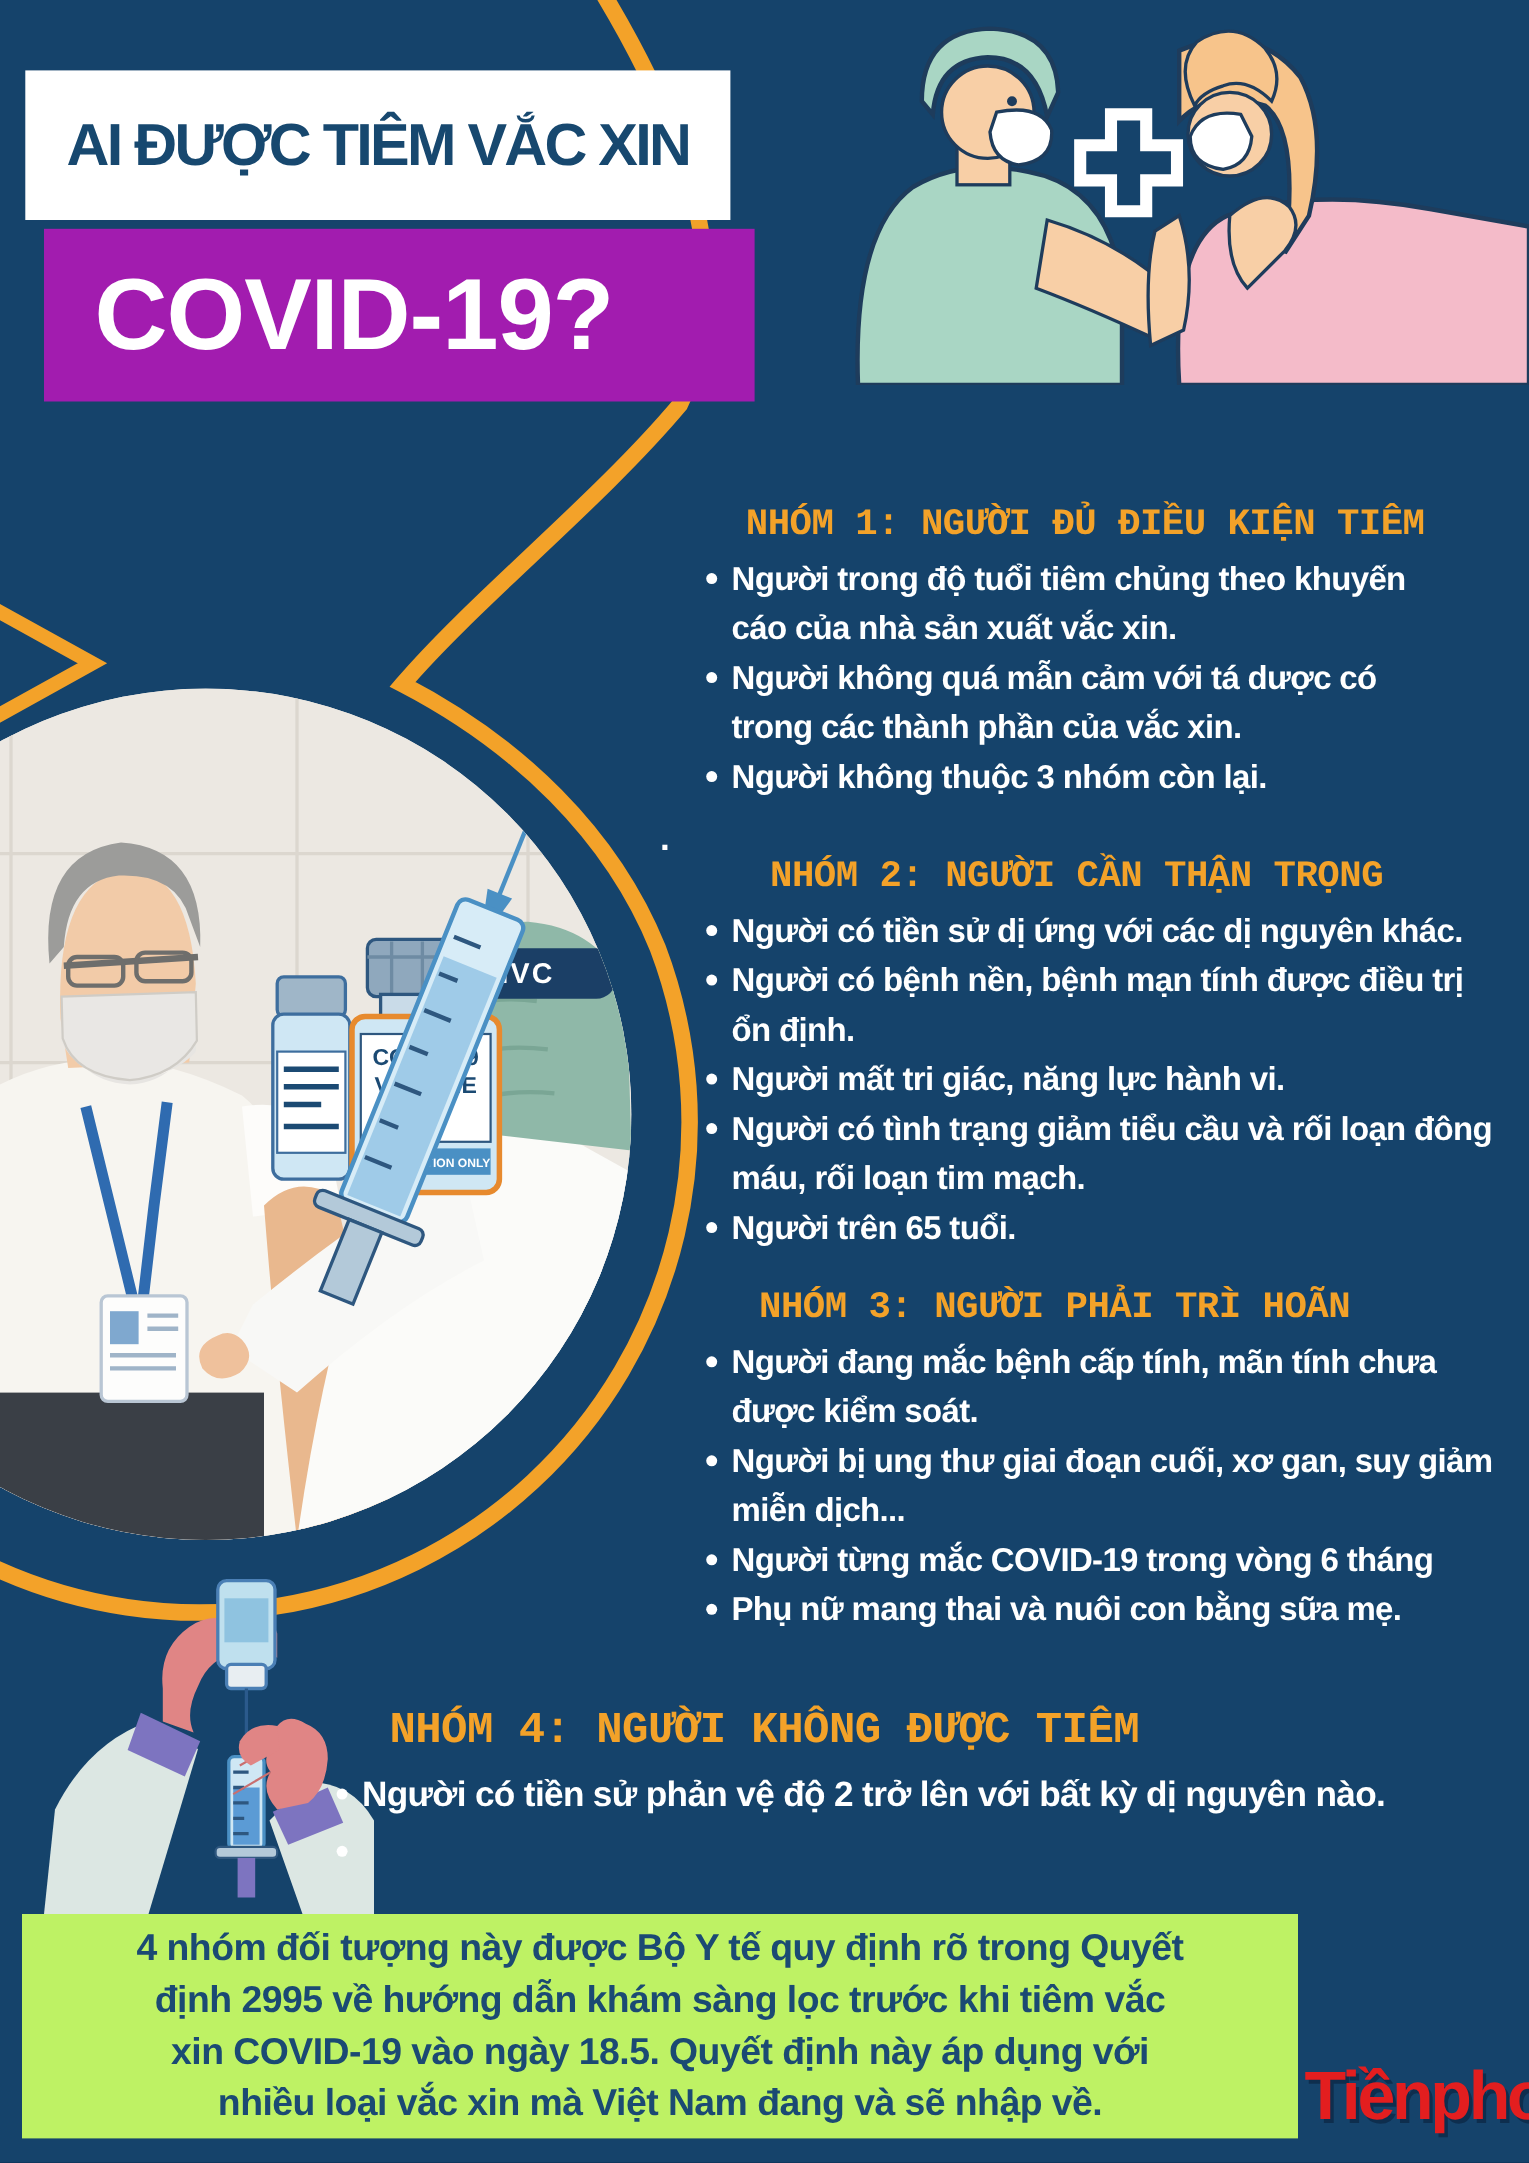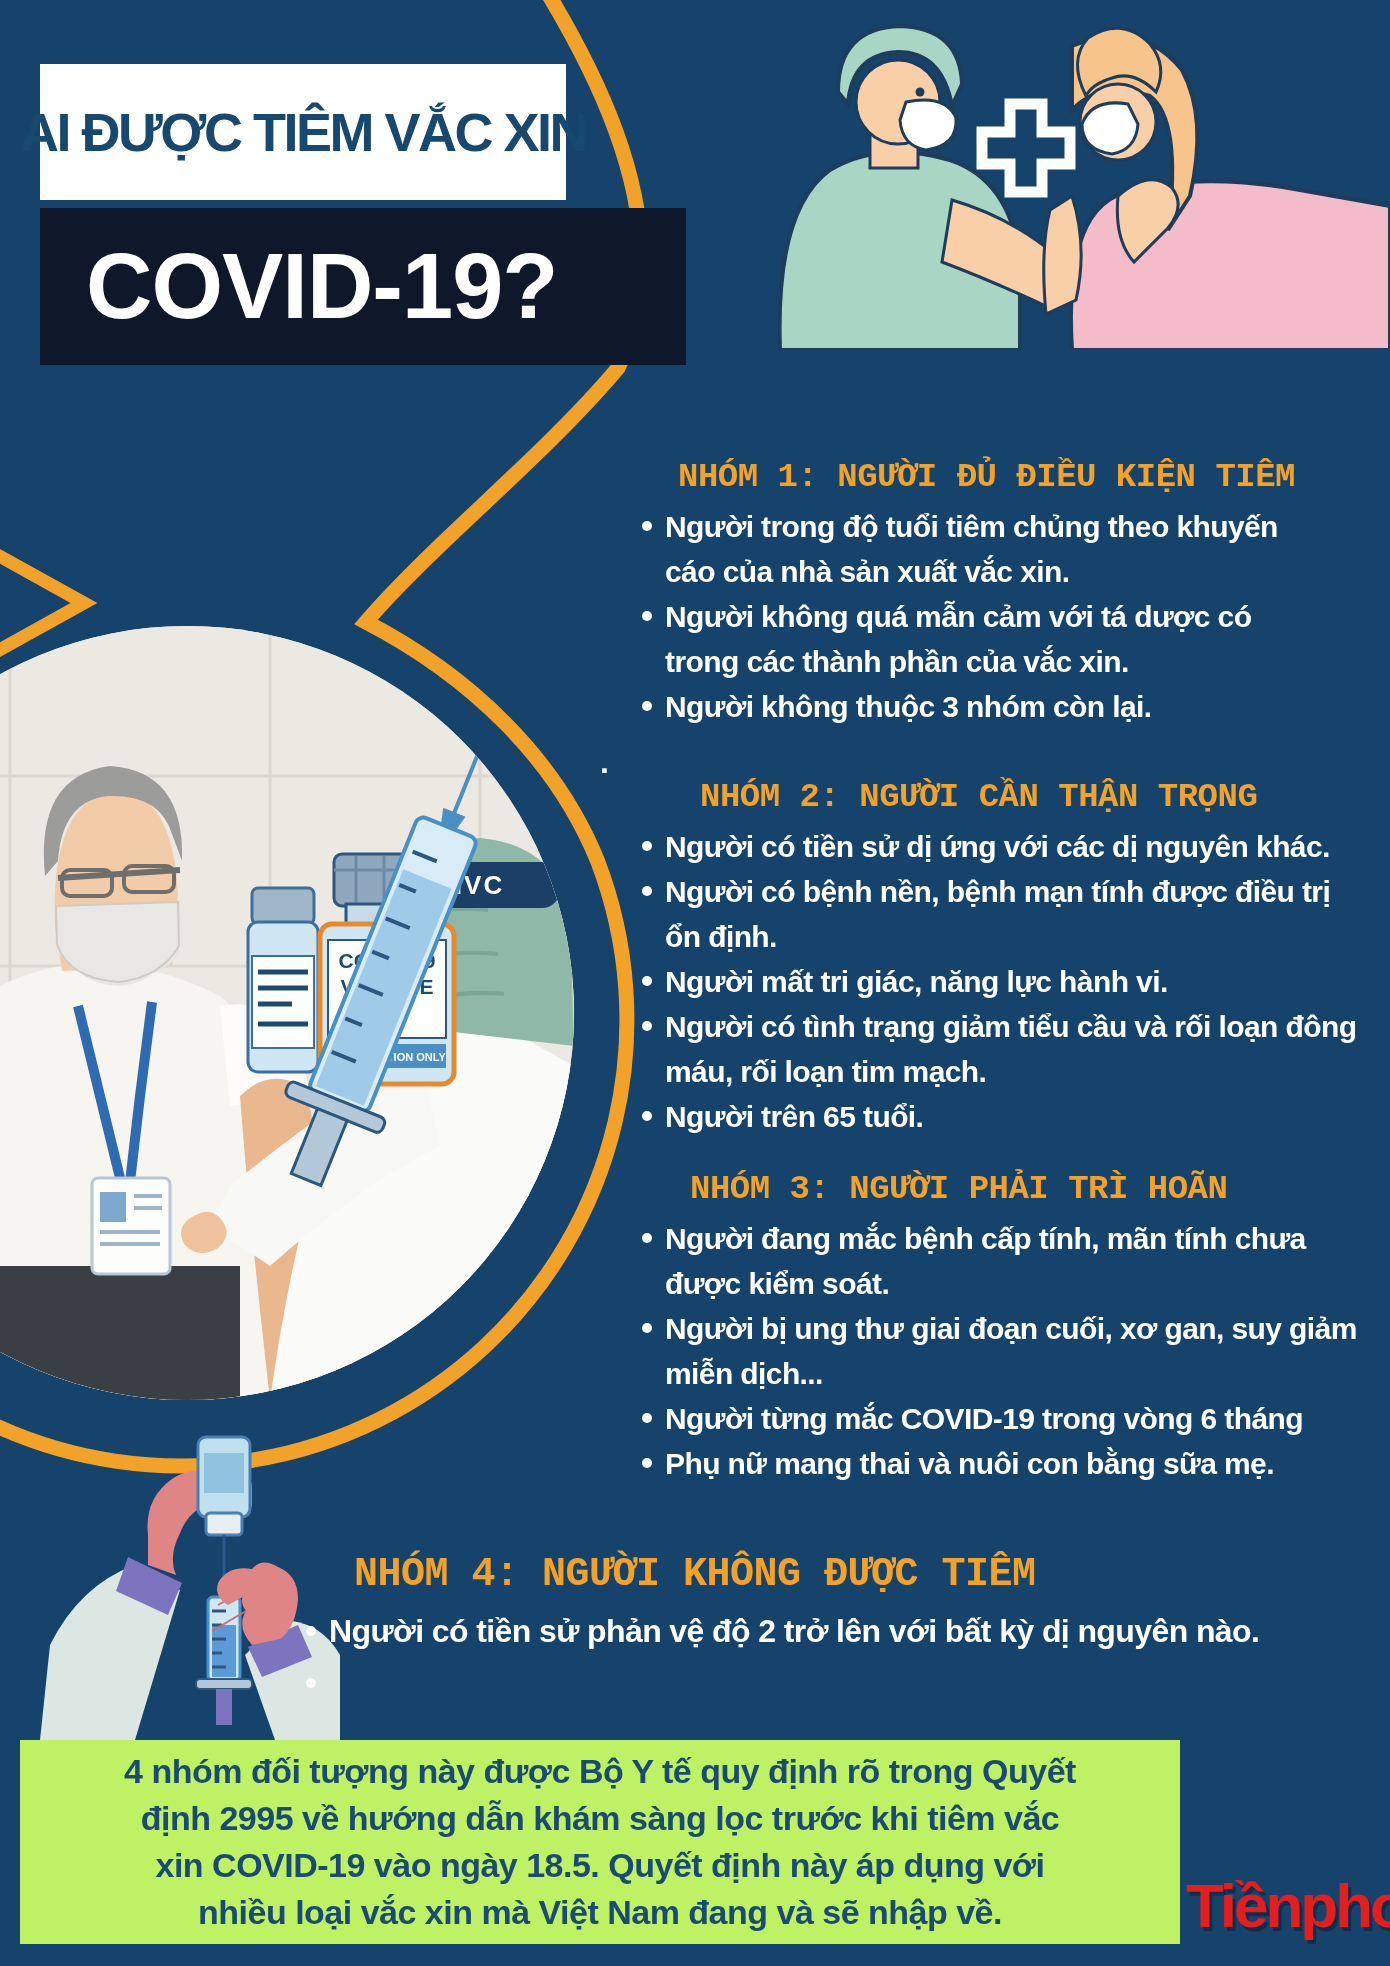--- a/index.html
+++ b/index.html
@@ -3,23 +3,23 @@
 <meta charset="utf-8">
 <style>
   html,body{margin:0;padding:0;background:#0e3356;}
   .canvas{
     position:relative;width:1390px;height:1966px;overflow:hidden;
     background:#15436B;font-family:"Liberation Sans",sans-serif;
   }
   svg text{font-family:"Liberation Sans",sans-serif;}
   .deco{position:absolute;left:0;top:0;z-index:1;}
   
-  .banner-white{position:absolute;left:40px;top:64px;width:526px;height:136px;background:#ffffff;z-index:2;display:flex;align-items:center;justify-content:center;}
+  .banner-white{position:absolute;left:23px;top:64px;width:641px;height:136px;background:#ffffff;z-index:2;display:flex;align-items:center;justify-content:center;}
   .banner-white span{color:#17486F;font-weight:bold;font-size:54px;letter-spacing:-2.5px;white-space:nowrap;}
-  .banner-orange{position:absolute;left:40px;top:208px;width:646px;height:157px;background:#0f172a;z-index:2;display:flex;align-items:center;padding-left:46px;box-sizing:border-box;}
+  .banner-orange{position:absolute;left:40px;top:208px;width:646px;height:157px;background:#a21caf;z-index:2;display:flex;align-items:center;padding-left:46px;box-sizing:border-box;}
   .banner-orange span{color:#ffffff;font-weight:bold;font-size:92px;letter-spacing:-1px;white-space:nowrap;}
   
   .photo{position:absolute;left:-200px;top:626px;width:774px;height:774px;border-radius:50%;overflow:hidden;z-index:2;background:#ECE8E2;}
   
   .group{position:absolute;z-index:3;}
   .group h2{margin:0;color:#F3A229;font-size:34px;font-weight:bold;letter-spacing:-0.5px;white-space:nowrap;font-family:Liberation Mono, monospace;}
   .group ul{list-style:none;margin:8px 0 0 0;padding:0;}
   .group li{display:flex;align-items:flex-start;}
   .b-dot{width:10px;height:10px;border-radius:50%;background:#ffffff;margin:17px 13px 0 0;flex:none;}
   .b-text{color:#ffffff;font-weight:bold;font-size:30px;line-height:45px;letter-spacing:-0.6px;white-space:pre-line;}

